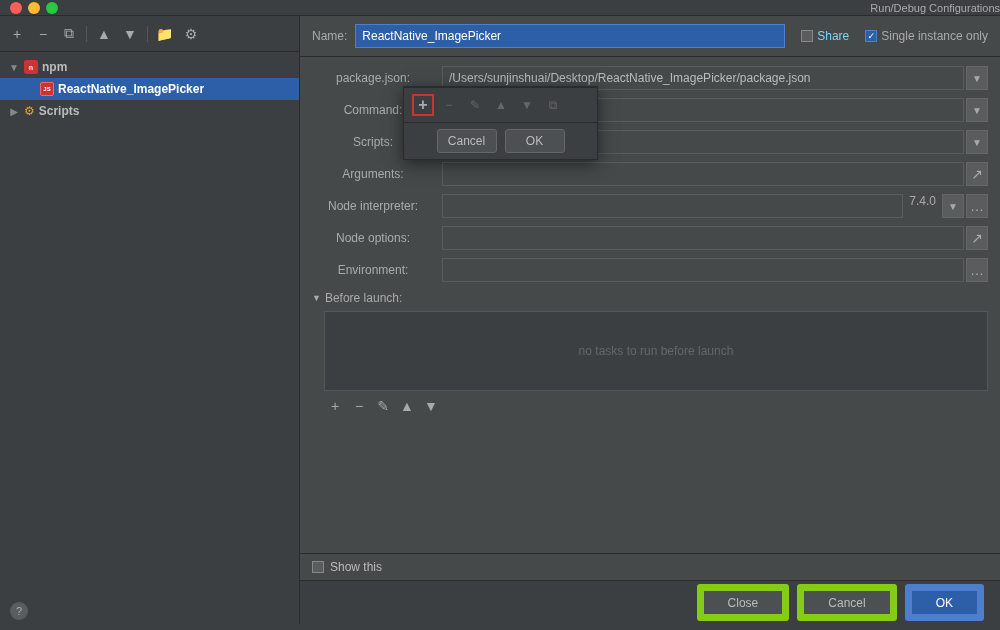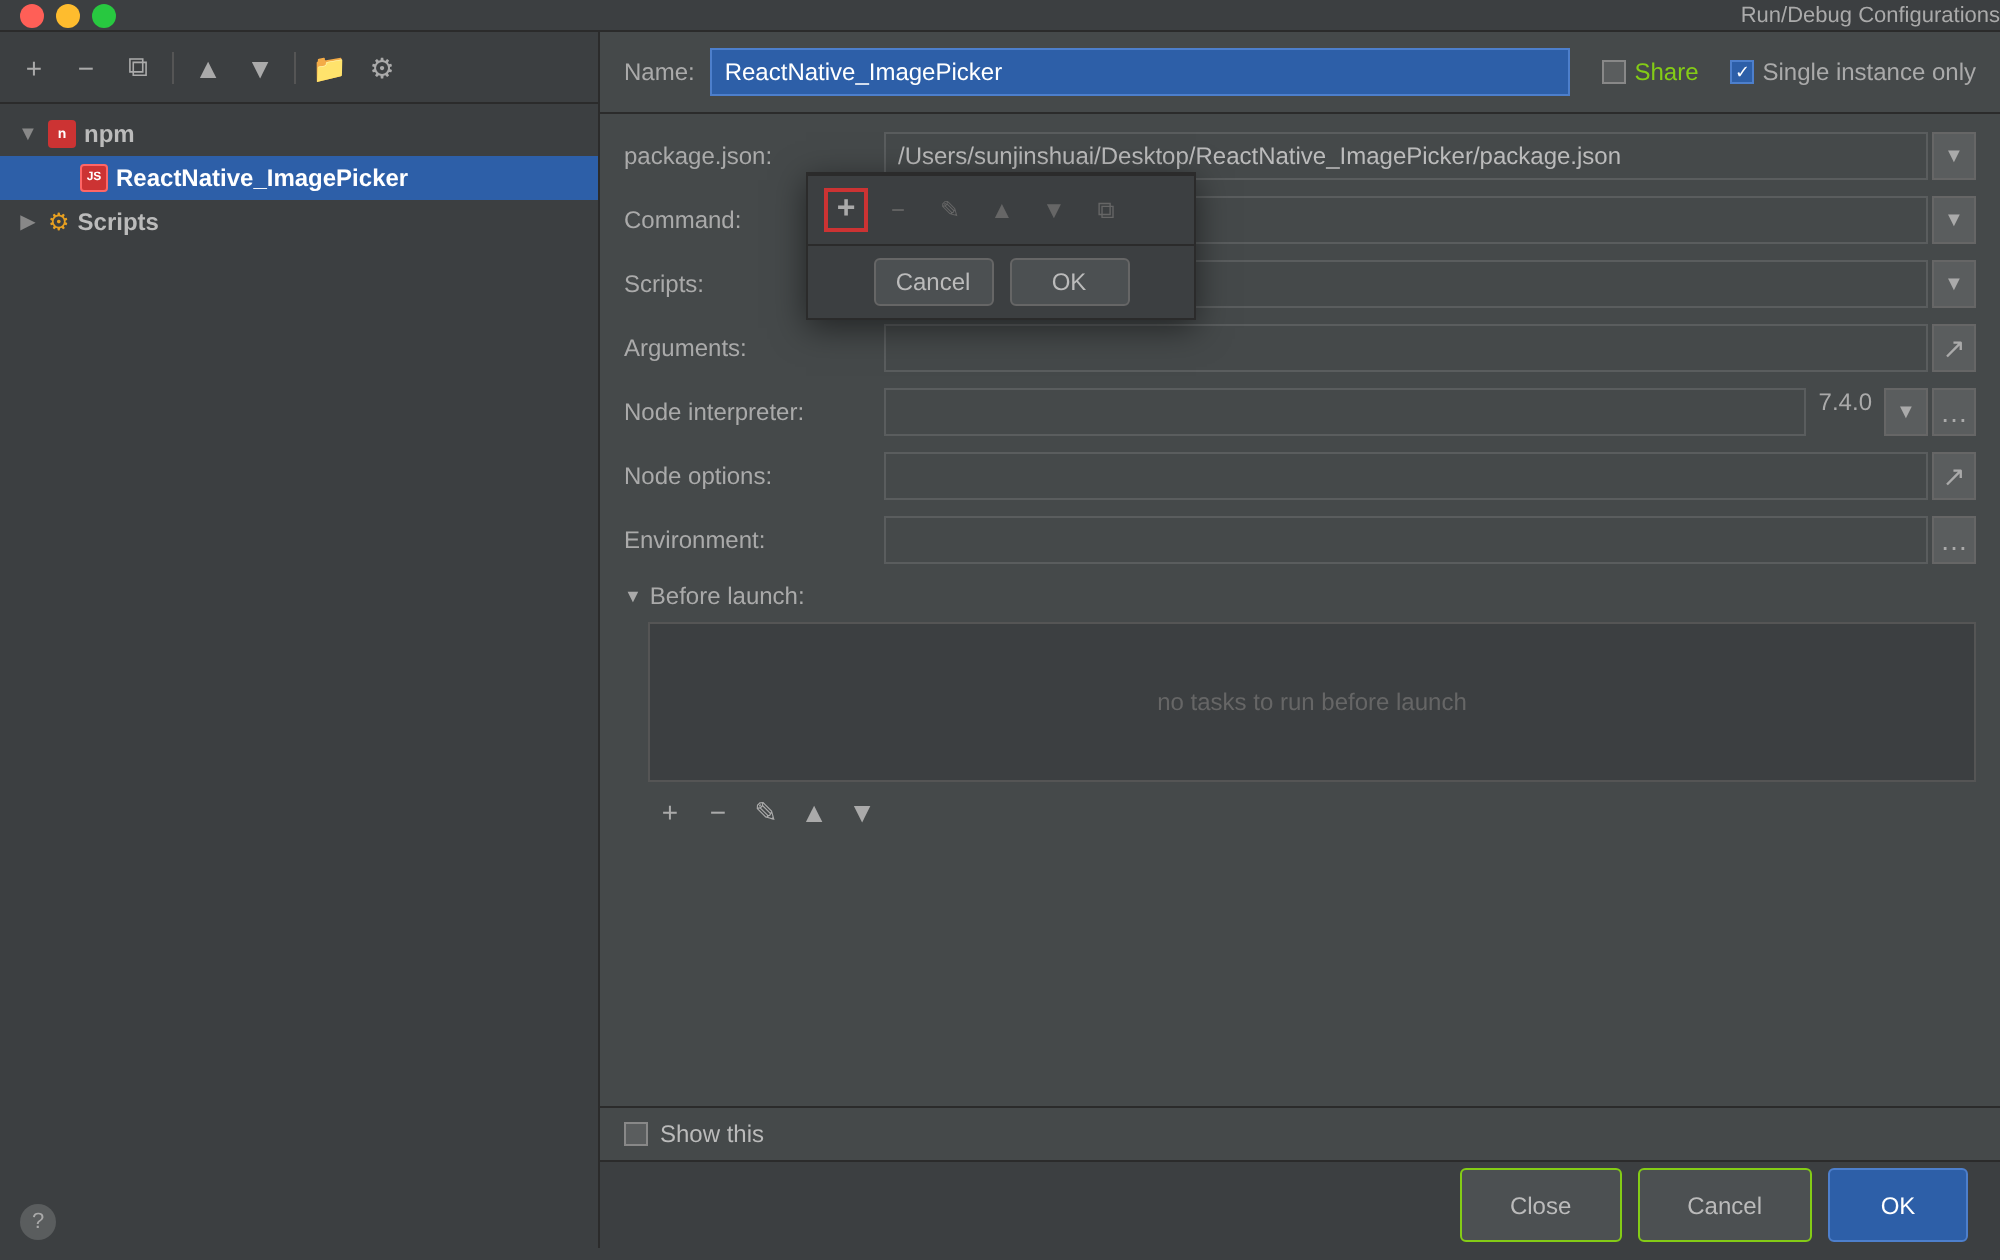--- a/index.html
+++ b/index.html
@@ -126,21 +126,21 @@
     }
 
     .form-row {
       display: flex;
       align-items: center;
       margin-bottom: 6px;
       min-height: 26px;
     }
     .form-label {
       width: 130px;
-      text-align: left;
+      text-align: center;
       padding-right: 8px;
       color: #aaaaaa;
       font-size: 12px;
       flex-shrink: 0;
     }
     .form-input {
       flex: 1;
       height: 24px;
       background: #45494a;
       border: 1px solid #5a5d5e;
@@ -201,21 +201,21 @@
       border: 1px solid #4d7fcc;
       color: #ffffff;
       padding: 0 6px;
       font-size: 12px;
       outline: none;
     }
     .share-option {
       display: flex;
       align-items: center;
       gap: 4px;
-      color: #84cc16;
+      color: #7dd3fc;
       font-size: 12px;
     }
     .checkbox-share {
       width: 12px; height: 12px;
       background: #5a5d5e;
       border: 1px solid #888;
     }
     .single-instance {
       display: flex;
       align-items: center;
@@ -296,21 +296,21 @@
       display: flex;
       align-items: center;
       justify-content: flex-end;
       padding: 0 16px;
       gap: 8px;
     }
     .bottom-btn {
       height: 37px;
       min-width: 70px;
       background: #4c5052;
-      border: 1px solid #84cc16;
+      border: 7px solid #84cc16;
       color: #bbbbbb;
       font-size: 12px;
       cursor: pointer;
       border-radius: 3px;
       padding: 0 24px;
     }
     .bottom-btn.primary {
       background: #2d5fa8;
       border-color: #4d7fcc;
       color: #ffffff;

